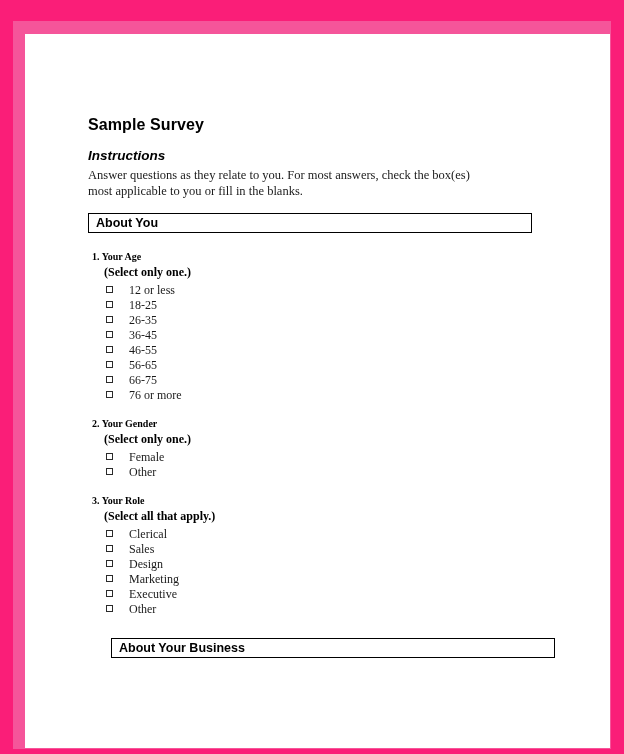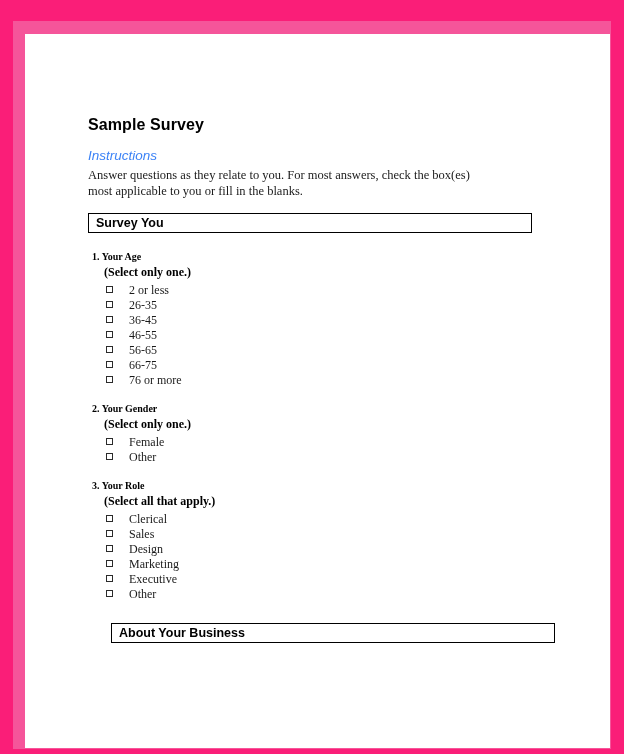--- a/index.html
+++ b/index.html
@@ -51,23 +51,23 @@
     font-size: 16px;
     font-weight: bold;
     color: #000000;
     margin: 0 0 14px 0;
     letter-spacing: 0.1px;
   }
 
   .instructions-heading {
     font-family: "Liberation Sans", sans-serif;
     font-size: 13.5px;
-    font-weight: normal;
+    font-weight: bold;
     font-style: italic;
-    color: #3b82f6;
+    color: #000000;
     margin: 0 0 5px 0;
   }
 
   .instructions-body {
     font-family: "Liberation Serif", serif;
     font-size: 12.5px;
     line-height: 1.25;
     color: #1a1a1a;
     margin: 0 0 14px 0;
     width: 400px;
@@ -151,30 +151,34 @@
     <div class="content">
 
       <h1 class="doc-title">Sample Survey</h1>
 
       <h2 class="instructions-heading">Instructions</h2>
 
       <p class="instructions-body">Answer questions as they relate to you. For most answers, check the box(es) most applicable to you or fill in the blanks.</p>
 
       <div>
         <div class="section-bar">
-          <span class="section-bar-label">Survey You</span>
+          <span class="section-bar-label">About You</span>
         </div>
 
         <div class="question-block">
           <div class="question-title">1. Your Age</div>
           <div class="question-hint">(Select only one.)</div>
           <ul class="option-list">
             <li class="option-row">
               <span class="checkbox"></span>
-              <span class="option-label">2 or less</span>
+              <span class="option-label">12 or less</span>
+            </li>
+            <li class="option-row">
+              <span class="checkbox"></span>
+              <span class="option-label">18-25</span>
             </li>
             <li class="option-row">
               <span class="checkbox"></span>
               <span class="option-label">26-35</span>
             </li>
             <li class="option-row">
               <span class="checkbox"></span>
               <span class="option-label">36-45</span>
             </li>
             <li class="option-row">

